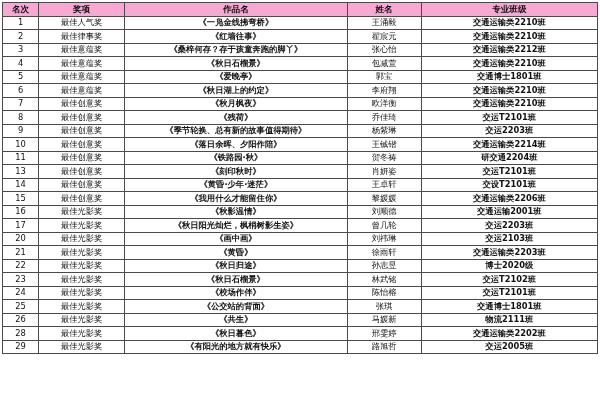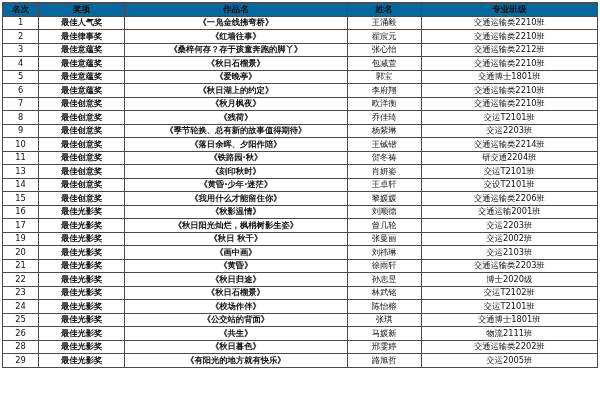--- a/index.html
+++ b/index.html
@@ -34,44 +34,44 @@
     padding: 0;
     height: 12.5px;
     text-align: center;
     vertical-align: middle;
     color: #111111;
     overflow: hidden;
     white-space: nowrap;
   }
   table.award-table th {
     font-weight: bold;
-    background: #0369a1;
+    background: #f9a8d4;
     font-size: 8.6px;
   }
   col.c-index { width: 36px; }
   col.c-award { width: 86px; }
   col.c-work  { width: 222px; }
   col.c-name  { width: 74px; }
   col.c-class { width: 176px; }
 
   td.work-cell {
     font-weight: bold;
     letter-spacing: 0px;
   }
   td.award-cell {
-    font-weight: bold;
+    font-weight: normal;
   }
   td.index-cell {
     font-weight: normal;
   }
   td.name-cell {
     font-weight: normal;
   }
   td.class-cell {
-    font-weight: normal;
+    font-weight: bold;
   }
 </style>
 </head>
 <body>
 
 <div id="sheet">
   <table class="award-table">
     <colgroup>
       <col class="c-index">
       <col class="c-award">
@@ -195,27 +195,20 @@
           <td class="class-cell">交通运输2001班</td>
         </tr>
         <tr>
           <td class="index-cell">17</td>
           <td class="award-cell">最佳光影奖</td>
           <td class="work-cell">《秋日阳光灿烂，枫梢树影生姿》</td>
           <td class="name-cell">曾几轮</td>
           <td class="class-cell">交运2203班</td>
         </tr>
         <tr>
-          <td class="index-cell">19</td>
-          <td class="award-cell">最佳光影奖</td>
-          <td class="work-cell">《秋日 秋千》</td>
-          <td class="name-cell">张曼丽</td>
-          <td class="class-cell">交运2002班</td>
-        </tr>
-        <tr>
           <td class="index-cell">20</td>
           <td class="award-cell">最佳光影奖</td>
           <td class="work-cell">《画中画》</td>
           <td class="name-cell">刘祎琳</td>
           <td class="class-cell">交运2103班</td>
         </tr>
         <tr>
           <td class="index-cell">21</td>
           <td class="award-cell">最佳光影奖</td>
           <td class="work-cell">《黄昏》</td>

